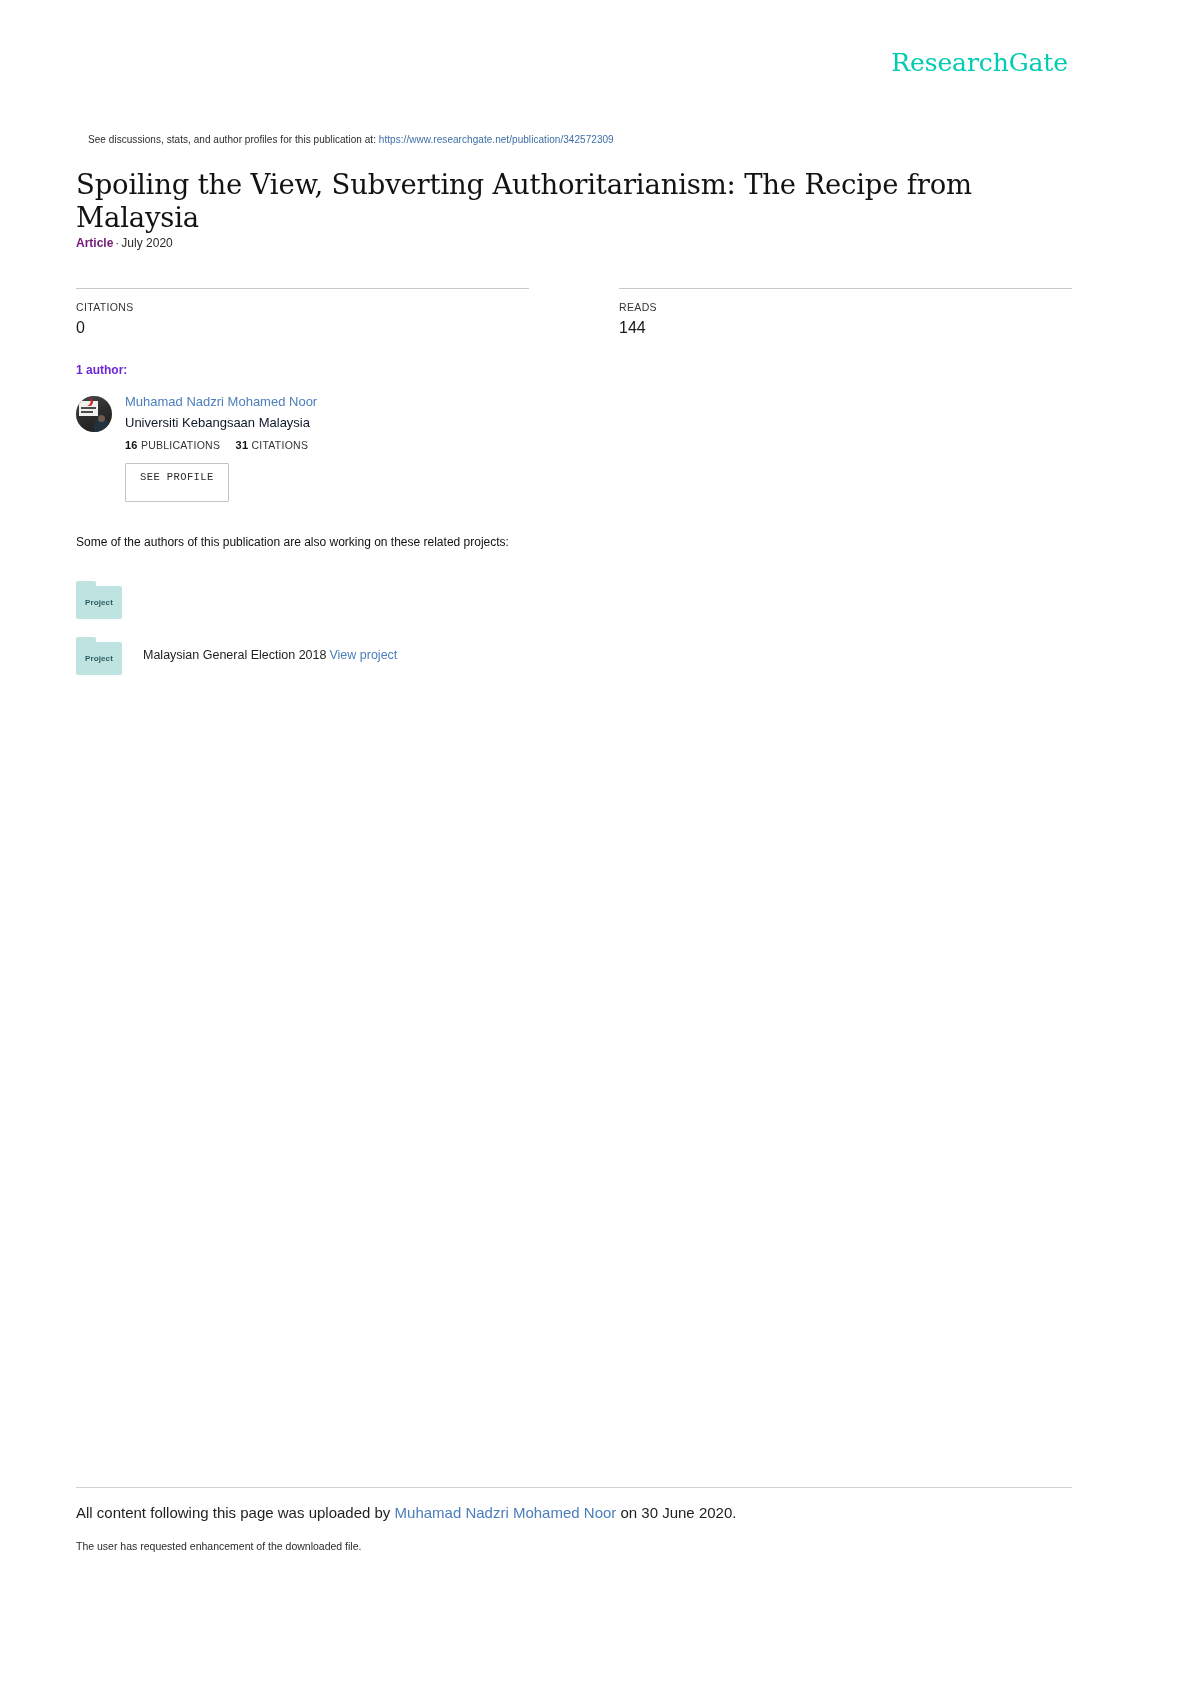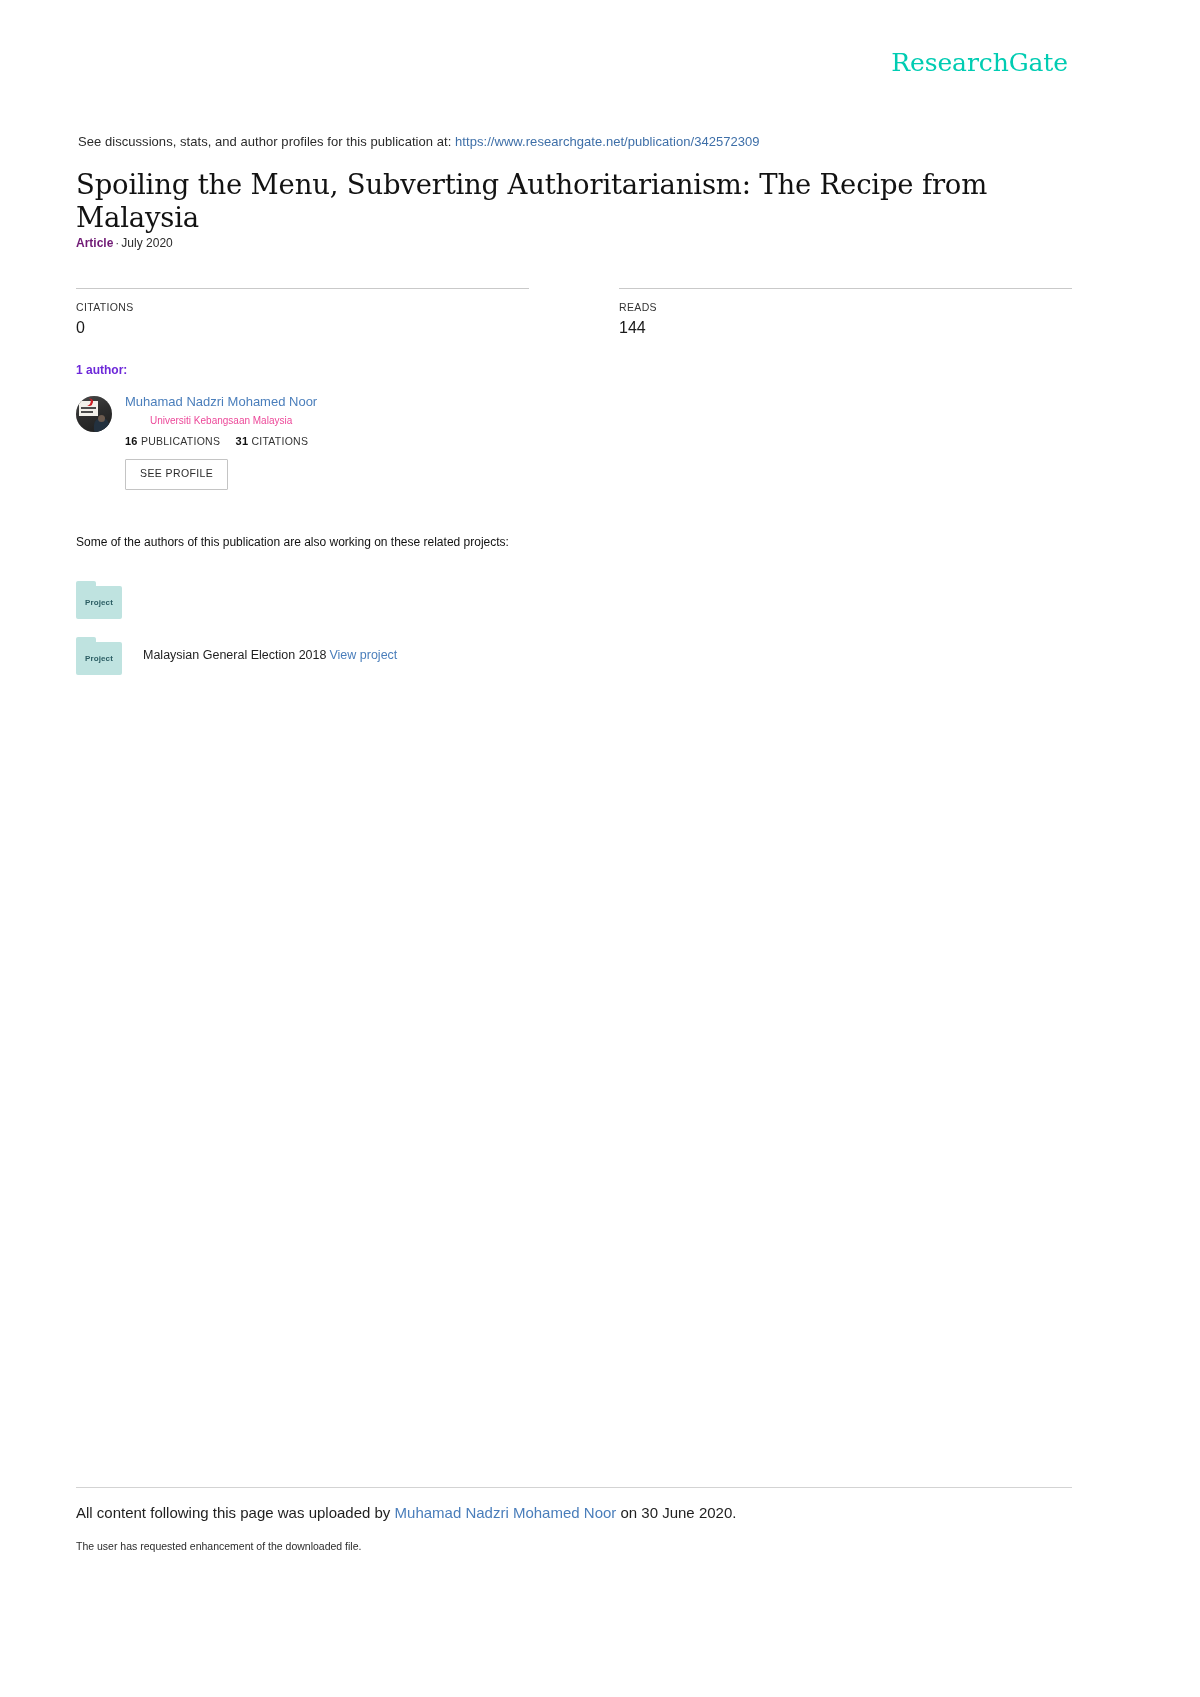--- a/index.html
+++ b/index.html
@@ -41,22 +41,22 @@
   .content {
     position: absolute;
     left: 76px;
     right: 76px;
     top: 0;
   }
 
   .discussion-line {
     position: absolute;
     top: 134px;
-    left: 2px;
-    font-size: 13px;
+    left: 12px;
+    font-size: 10px;
     color: #2b2b2b;
     letter-spacing: 0.05px;
     white-space: nowrap;
   }
   .discussion-line .url {
     color: #3e6fa8;
     text-decoration: none;
   }
 
   .pub-title {
@@ -208,49 +208,48 @@
     padding-top: 0;
   }
   .author-name {
     font-size: 13px;
     color: #4a7ebb;
     line-height: 1.45;
     text-decoration: none;
     display: block;
   }
   .author-affil {
-    font-size: 10px;
-    color: #ec4899;
+    font-size: 13px;
+    color: #0f172a;
     line-height: 1.5;
     margin-top: 1px;
-    text-align: center;
   }
   .author-metrics {
     font-size: 10.5px;
     color: #333;
     margin-top: 7px;
     letter-spacing: 0.25px;
   }
   .author-metrics b {
     font-weight: 700;
     color: #111;
     font-size: 11px;
   }
   .author-metrics .gap { display: inline-block; width: 9px; }
 
   .see-profile {
     display: inline-block;
     margin-top: 12px;
-    padding: 7px 14px 10px 14px;
+    padding: 7px 14px 18px 14px;
     border: 1px solid #c4c4c4;
     background: #fff;
     font-size: 10.5px;
     letter-spacing: 0.4px;
     color: #2b2b2b;
-    font-family: Liberation Sans, sans-serif;
+    font-family: Liberation Mono, monospace;
     cursor: pointer;
     border-radius: 1px;
   }
 
   
   .projects-heading {
     position: absolute;
     top: 535px;
     left: 0;
     font-size: 12px;
@@ -353,21 +352,21 @@
 
   <div class="rg-logo">ResearchGate</div>
 
   <div class="content">
 
     <div class="discussion-line">
       <span>See discussions, stats, and author profiles for this publication at:</span>
       <a class="url" href="#">https://www.researchgate.net/publication/342572309</a>
     </div>
 
-    <h1 class="pub-title">Spoiling the Menu, Subverting Authoritarianism: The Recipe from Malaysia</h1>
+    <h1 class="pub-title">Spoiling the View, Subverting Authoritarianism: The Recipe from Malaysia</h1>
 
     <div class="article-line">
       <span class="kind">Article</span><span class="sep">·</span><span>July 2020</span>
     </div>
 
     <div class="stats">
       <div class="stat-col">
         <div class="stat-rule"></div>
         <div class="stat-label">CITATIONS</div>
         <div class="stat-value">0</div>

